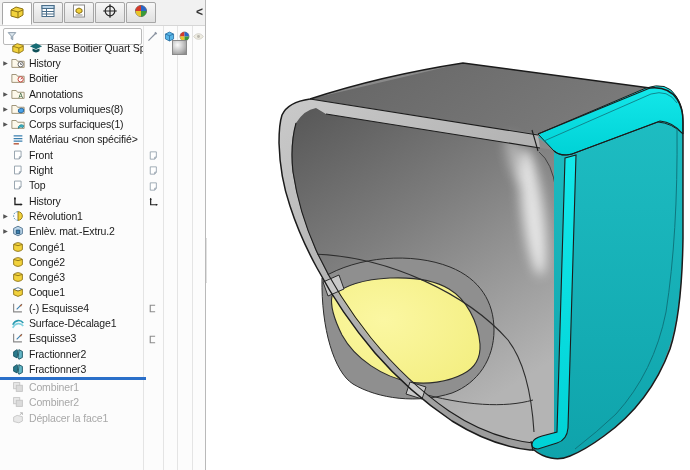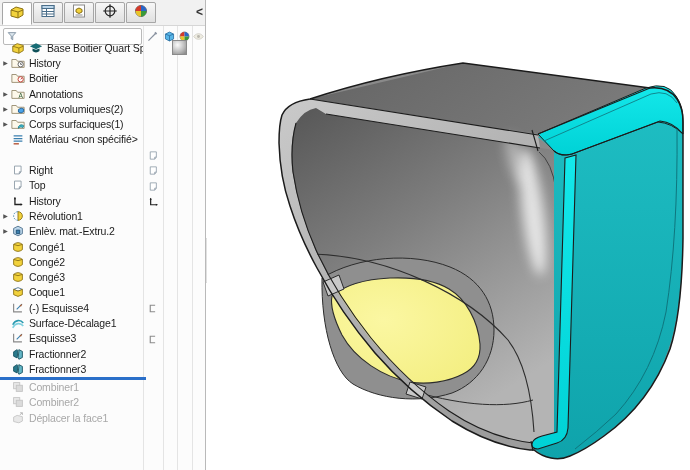--- a/index.html
+++ b/index.html
@@ -194,21 +194,21 @@
   </div>
       <div class="row" data-exp="1">
     <div class="tz">
       <span class="arrow">▶</span>
       <span class="ticon">
             <svg viewBox="0 0 16 16">
               <path d="M1 4h5l1.5 2H15v7H1z" fill="#fdf8ea" stroke="#94886a"></path>
               <path d="M8.5 8.5l3-1.5 3 1v3l-3 1.5-3-1z" fill="#4aa3e8" stroke="#1a5a94"></path>
             </svg>
           </span>
-          <span class="lbl">Corps volumiques(2)</span>
+          <span class="lbl">Corps volumiques(8)</span>
     </div>
   </div>
       <div class="row" data-exp="1">
     <div class="tz">
       <span class="arrow">▶</span>
       <span class="ticon">
             <svg viewBox="0 0 16 16">
               <path d="M1 4h5l1.5 2H15v7H1z" fill="#fdf8ea" stroke="#94886a"></path>
               <path d="M8.5 11c2-2.5 4-2.5 6-1l-1 2c-2-1-3-.8-5 .8z" fill="#49c3d6" stroke="#1a7a8a"></path>
             </svg>
@@ -222,20 +222,30 @@
       <span class="ticon">
             <svg viewBox="0 0 16 16">
               <path d="M3 4.5h10M3 7.5h10M3 10.5h10" stroke="#3a7fae" stroke-width="1.5"></path>
               <path d="M3 13.5h6" stroke="#b04a2a" stroke-width="1.5"></path>
             </svg>
           </span>
           <span class="lbl">Matériau &lt;non spécifié&gt;</span>
     </div>
   </div>
       <div class="row">
+    <div class="tz">
+      <span class="arrow">▶</span>
+      <span class="ticon">
+            <svg viewBox="0 0 16 16">
+              <path d="M4 3.5h7.5v6.5l-2 2.5H4z" fill="#fff" stroke="#8d9aa6"></path>
+              <path d="M11.5 10H9.5v2.5" fill="none" stroke="#8d9aa6"></path>
+            </svg>
+          </span>
+          <span class="lbl">Front</span>
+    </div>
   <span class="col2"><svg viewBox="0 0 16 16">
             <path d="M4 3.5h7.5v6.5l-2 2.5H4z" fill="#fff" stroke="#8d9aa6"></path>
             <path d="M11.5 10H9.5v2.5" fill="none" stroke="#8d9aa6"></path>
           </svg></span>
       </div>
       <div class="row">
     <div class="tz">
       <span class="arrow">▶</span>
       <span class="ticon">
             <svg viewBox="0 0 16 16">

